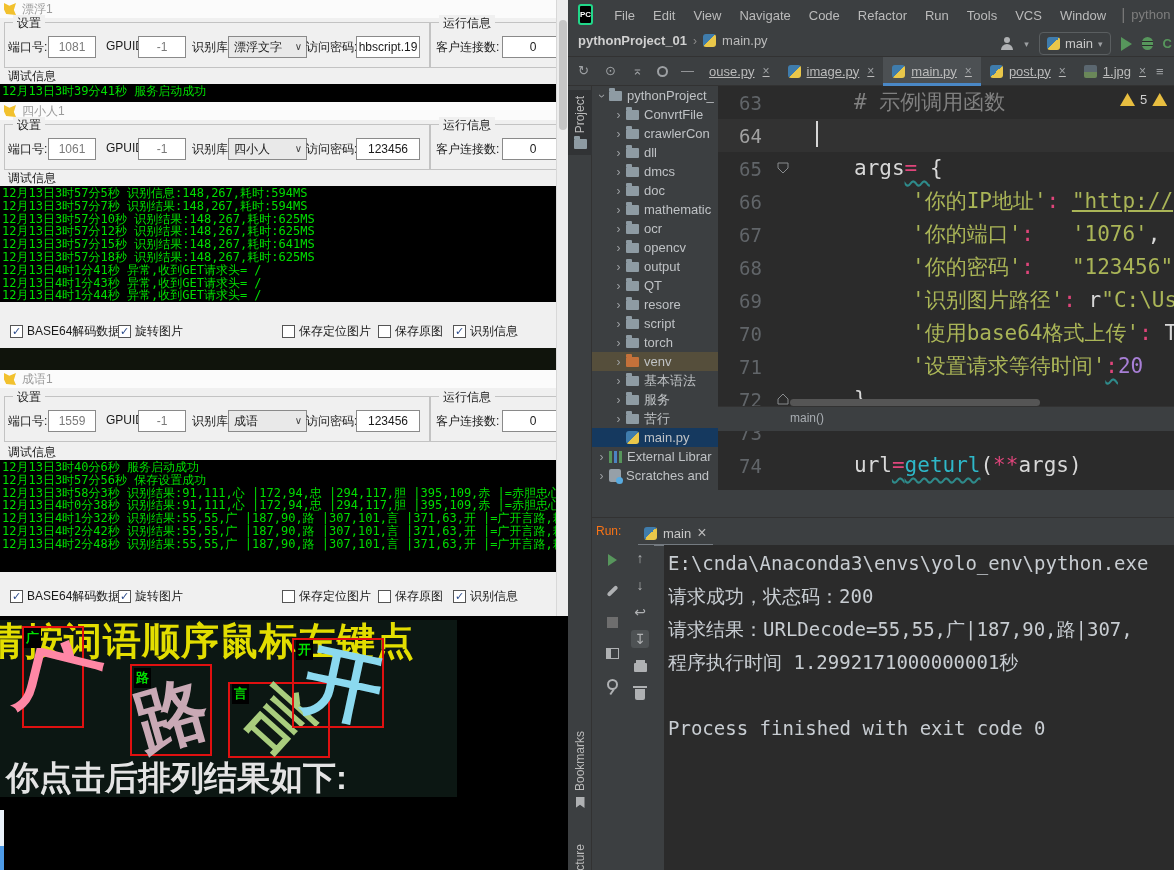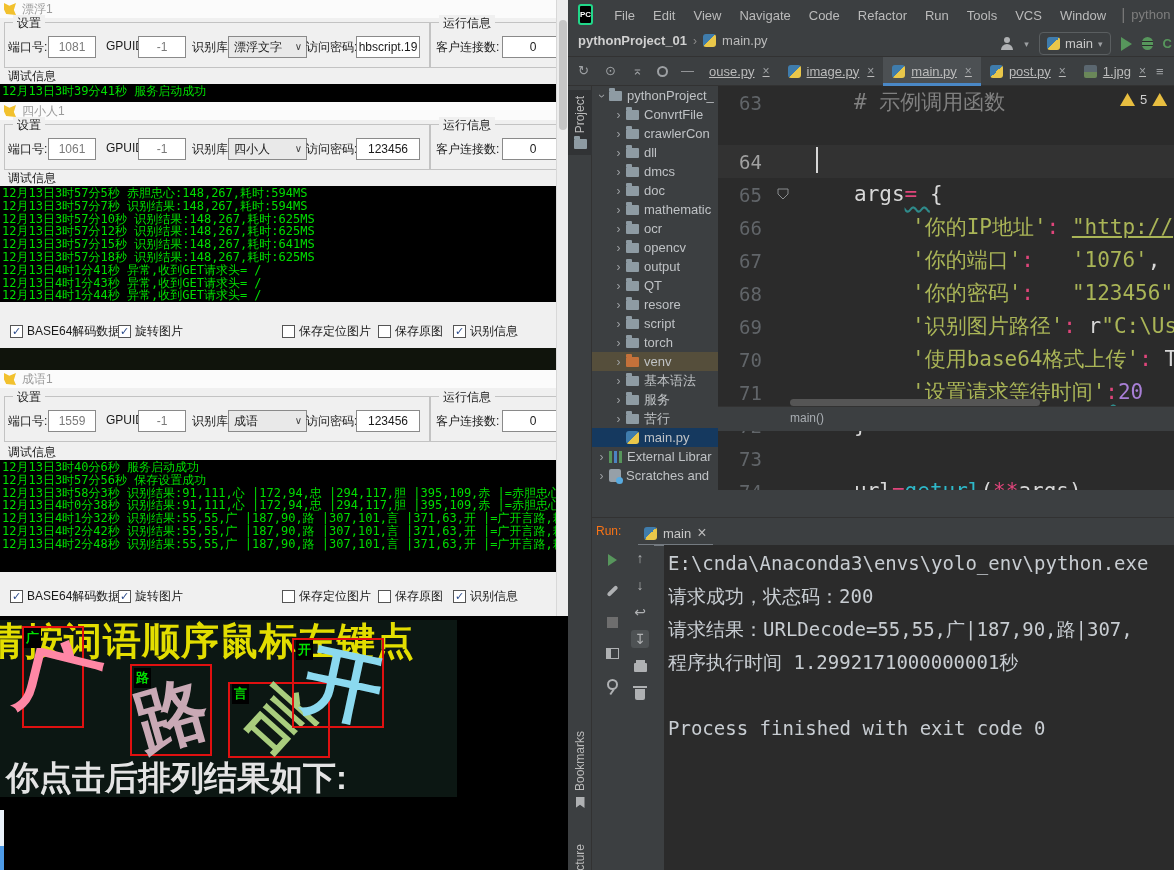--- a/index.html
+++ b/index.html
@@ -91,21 +91,21 @@
   #strip-project{top:4px;background:#313335;padding:6px 0;}
   #pc-tree{position:absolute;left:24px;top:86px;width:126px;height:431px;background:#3C3F41;overflow:hidden;}
   .trow{height:19px;display:flex;align-items:center;white-space:nowrap;overflow:hidden;}
   .trow.hl-venv{background:#554E3B;}
   .trow.hl-sel{background:#15395F;}
   .chev{width:11px;font-size:12px;color:#9DA0A3;flex:0 0 auto;text-align:center;}
   .tlab{font-size:13px;color:#BFC2C5;margin-left:5px;}
   .trow .ico{flex:0 0 auto;margin-left:2px;}
   #pc-editor{position:absolute;left:150px;top:86px;width:456px;height:404px;background:#2B2B2B;overflow:hidden;}
   .ed-row{height:33px;display:flex;align-items:center;}
-  .ed-row.cur{background:#323232;margin-top:26px;}
+  .ed-row.cur{background:#323232;}
   .ed-num{flex:0 0 44px;text-align:right;padding-right:8px;font:19px "DejaVu Sans Mono",monospace;color:#616569;}
   .ed-row.cur .ed-num{color:#A1A1A1;}
   .ed-fold{flex:0 0 26px;text-align:center;}
   .ed-code{white-space:pre;font:21px/33px "DejaVu Sans Mono",monospace;color:#D8D8D8;}
   .tk-cmt{color:#808080;}
   .tk-str{color:#AAB557;}
   .tk-lnk{color:#AAB557;text-decoration:underline;}
   .tk-op{color:#E0457B;}
   .tk-opw{color:#E0457B;text-decoration:underline wavy #2E8B8B;text-underline-offset:5px;}
   .tk-num{color:#A87FD6;}
@@ -193,21 +193,21 @@
           <span class="combo" style="left: 228px; top: 36px; width: 72px;">四小人</span>
           <span class="flabel" style="left: 306px; top: 39px;">访问密码:</span>
           <span class="tb" style="left: 356px; top: 36px; width: 62px;">123456</span>
           <div class="gbox" style="left: 430px; top: 22px; width: 126px; height: 44px;">
             <span class="gleg">运行信息</span>
           </div>
           <span class="flabel" style="left: 436px; top: 39px;">客户连接数:</span>
           <span class="tb" style="left: 502px; top: 36px; width: 60px;">0</span>
           <span class="dbglabel" style="left: 8px; top: 68px;">调试信息</span>
           <div class="con" style="top: 84px; height: 116px;">
-            <div class="con-line">12月13日3时57分5秒 赤胆忠心:148,267,耗时:594MS</div>
+            <div class="con-line">12月13日3时57分5秒 识别信息:148,267,耗时:594MS</div>
             <div class="con-line">12月13日3时57分7秒 识别结果:148,267,耗时:594MS</div>
             <div class="con-line">12月13日3时57分10秒 识别结果:148,267,耗时:625MS</div>
             <div class="con-line">12月13日3时57分12秒 识别结果:148,267,耗时:625MS</div>
             <div class="con-line">12月13日3时57分15秒 识别结果:148,267,耗时:641MS</div>
             <div class="con-line">12月13日3时57分18秒 识别结果:148,267,耗时:625MS</div>
             <div class="con-line">12月13日4时1分41秒 异常,收到GET请求头= /</div>
             <div class="con-line">12月13日4时1分43秒 异常,收到GET请求头= /</div>
             <div class="con-line">12月13日4时1分44秒 异常,收到GET请求头= /</div>
           </div>
           <div class="cbrow" style="top: 216px;">

